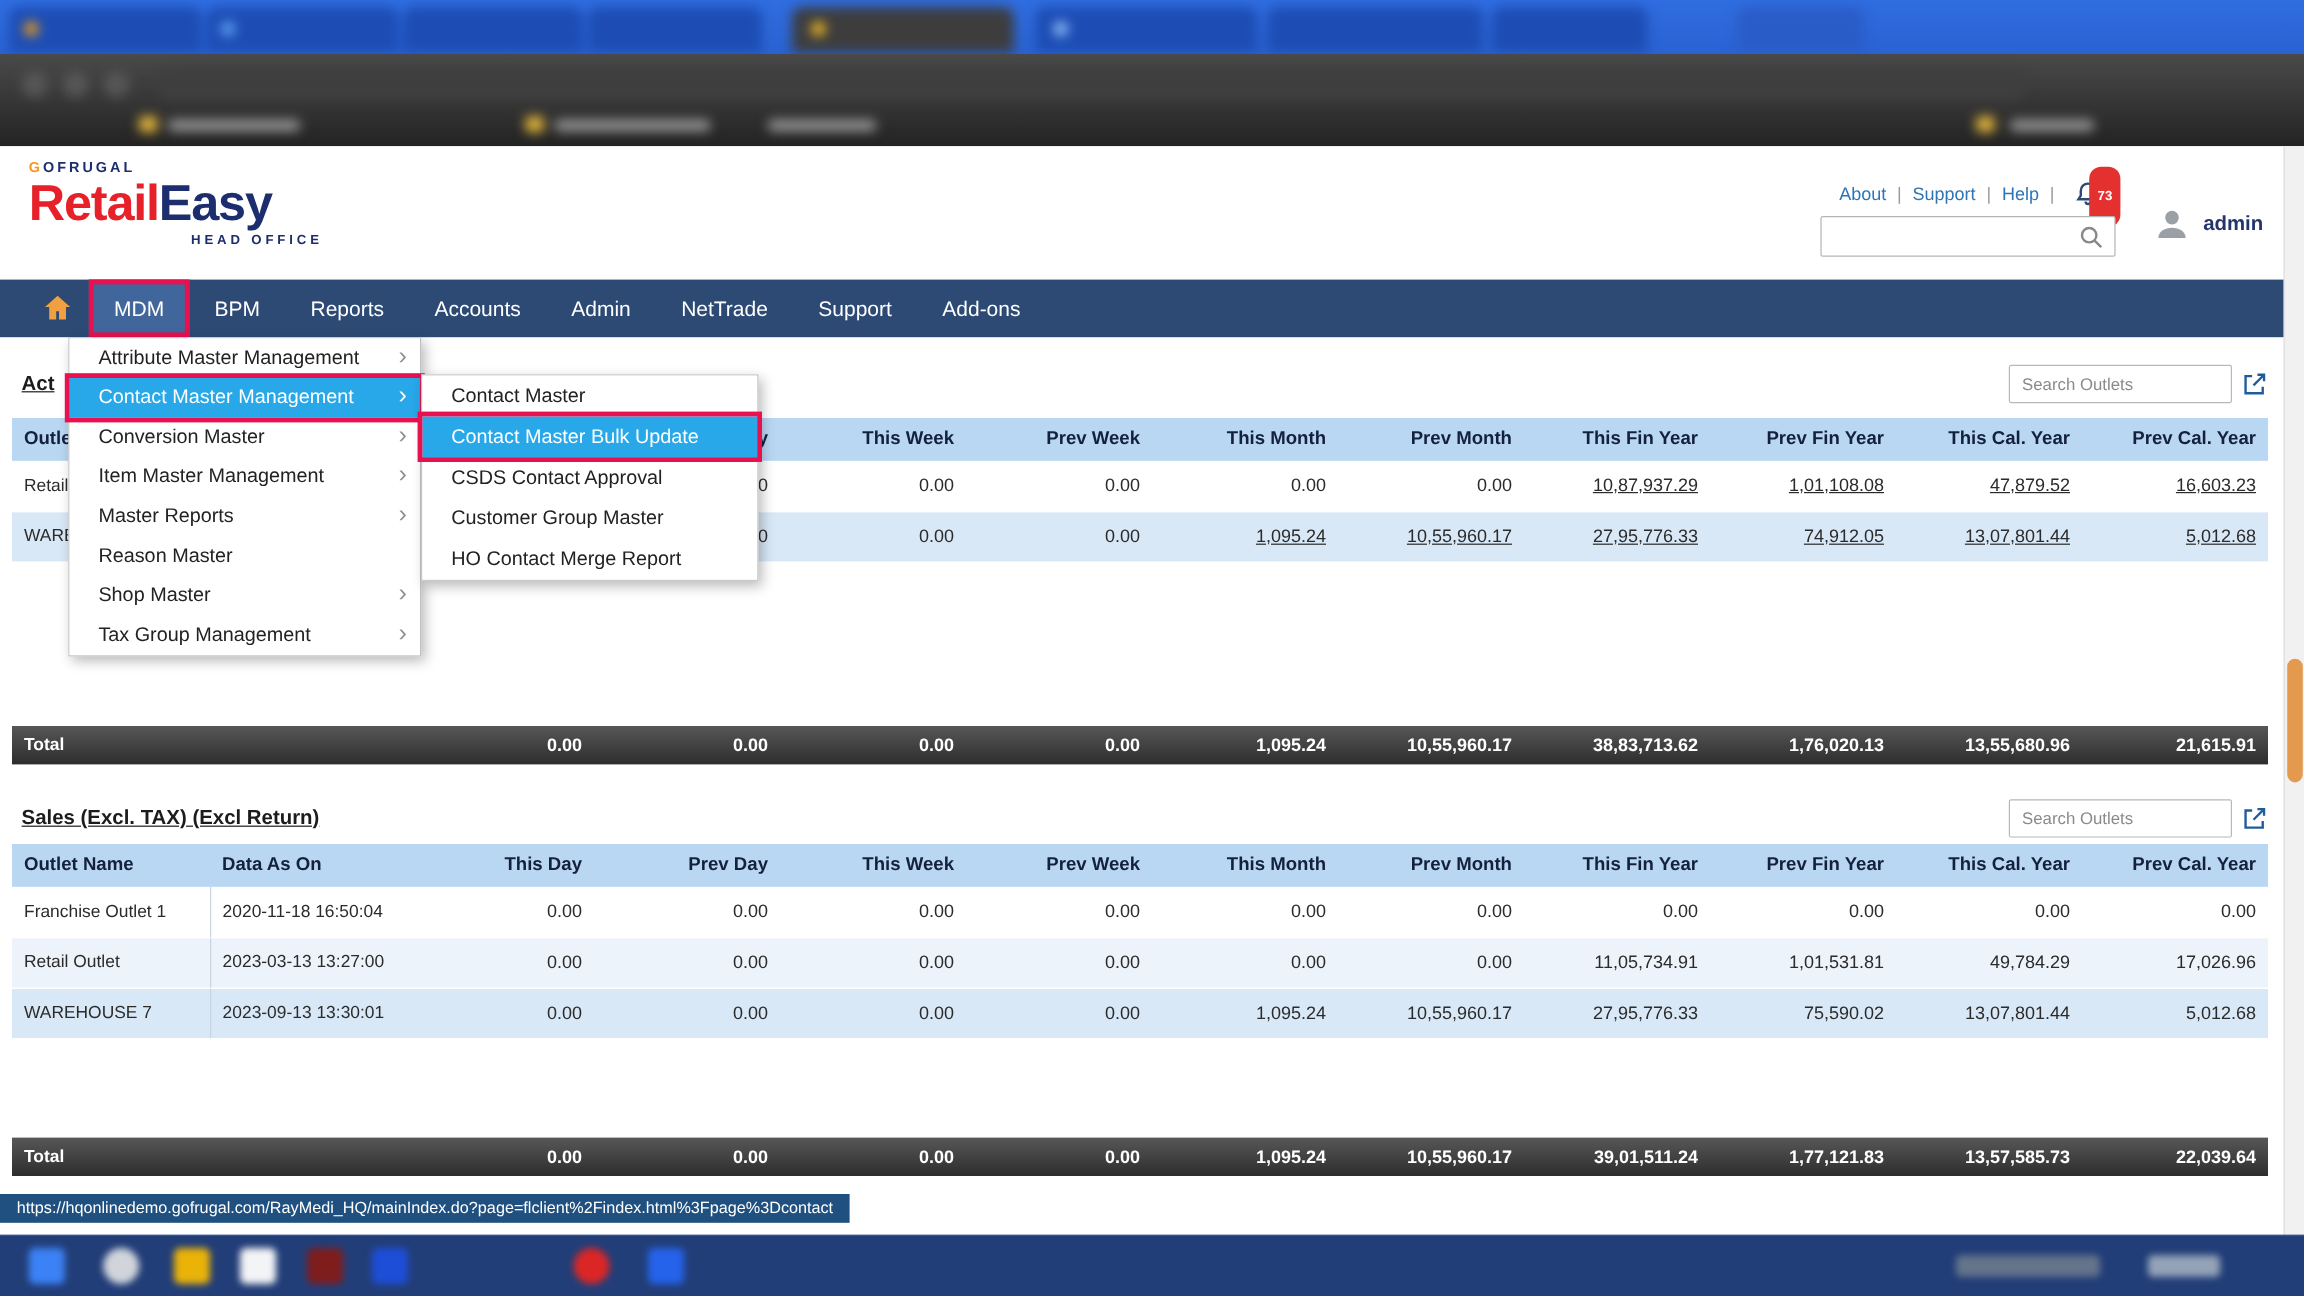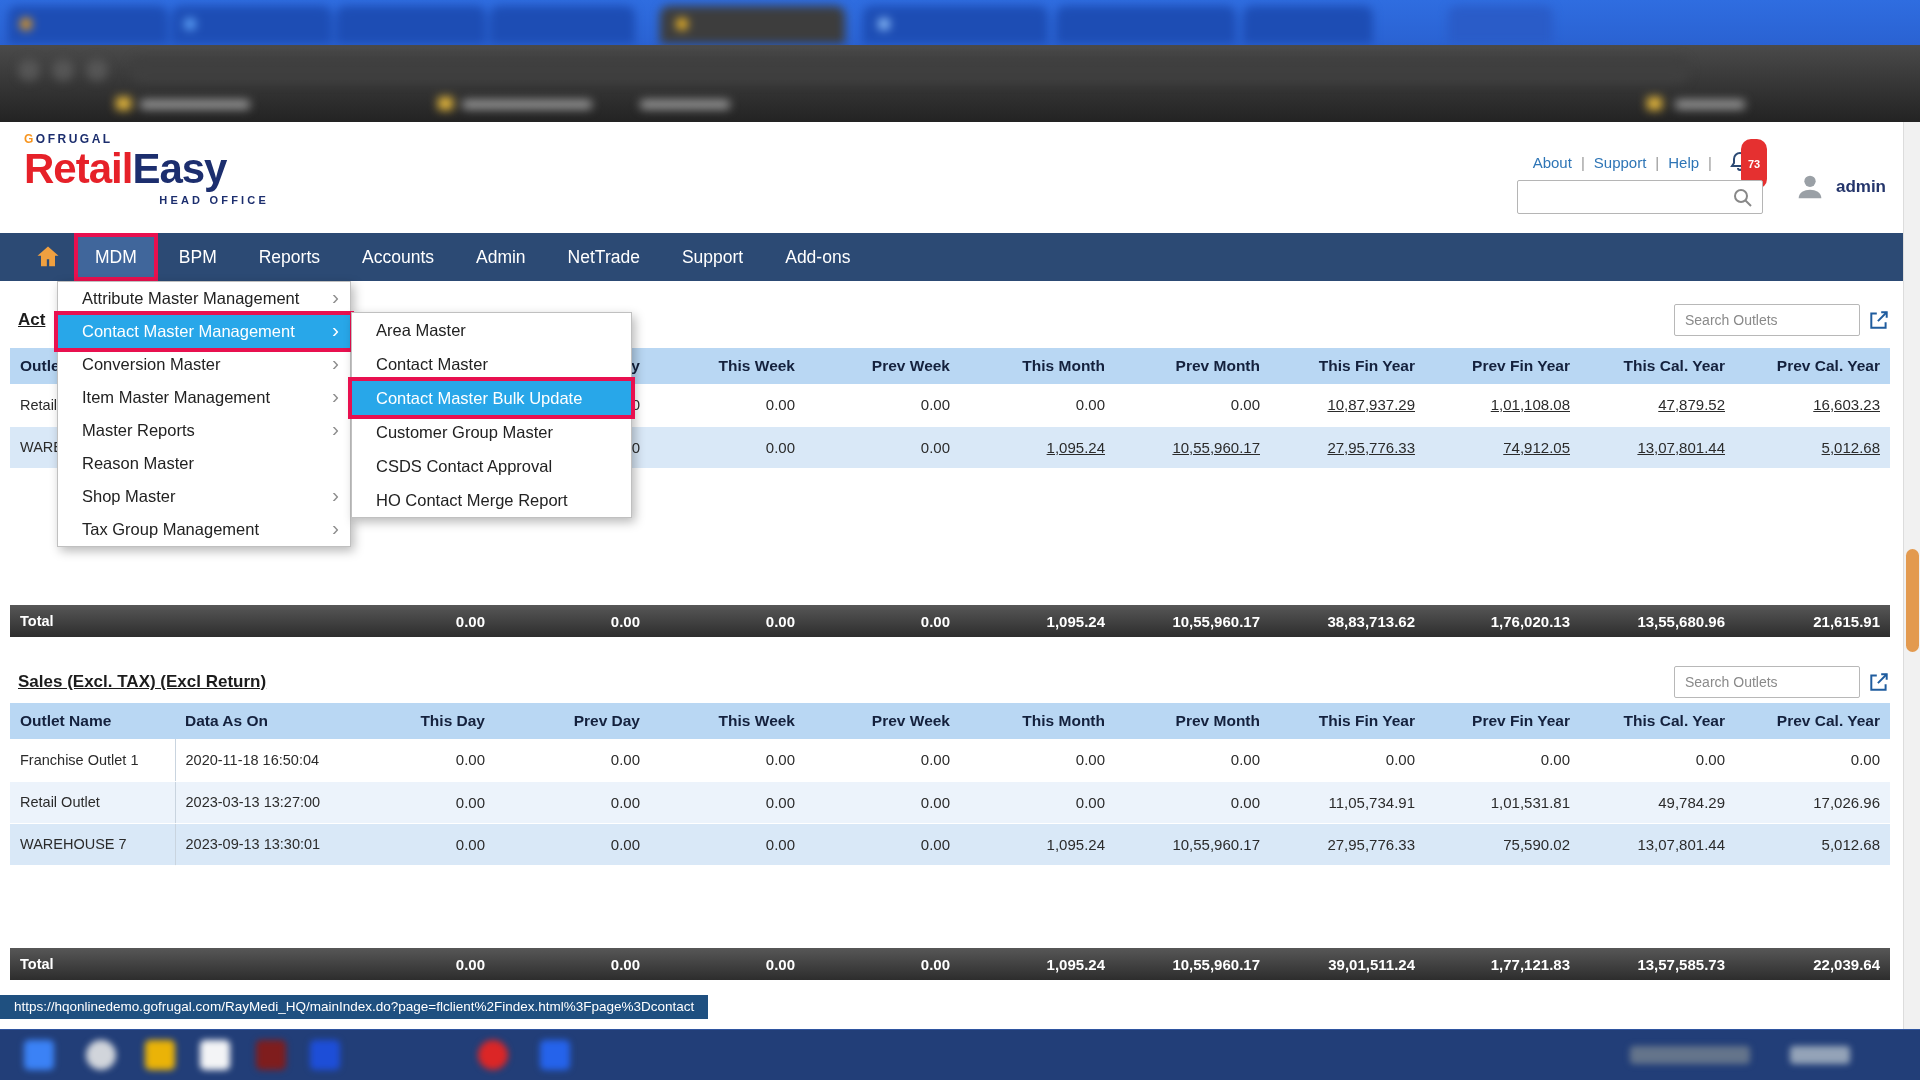--- a/index.html
+++ b/index.html
@@ -447,33 +447,30 @@
       <span class="arrow">›</span>
     </div>
   <div class="menu-item">
       <span>Tax Group Management</span>
       <span class="arrow">›</span>
     </div>
 </div>
 
 <div class="submenu">
   <div class="menu-item">
-      <span>Area Master</span>
-    </div>
-  <div class="menu-item">
       <span>Contact Master</span>
     </div>
   <div class="menu-item active">
       <span>Contact Master Bulk Update</span>
     </div>
   <div class="menu-item">
+      <span>CSDS Contact Approval</span>
+    </div>
+  <div class="menu-item">
       <span>Customer Group Master</span>
-    </div>
-  <div class="menu-item">
-      <span>CSDS Contact Approval</span>
     </div>
   <div class="menu-item">
       <span>HO Contact Merge Report</span>
     </div>
 </div>
 
 <div class="status-tooltip">https://hqonlinedemo.gofrugal.com/RayMedi_HQ/mainIndex.do?page=flclient%2Findex.html%3Fpage%3Dcontact</div>
 
 <div class="scrollbar">
   <div class="scroll-thumb"></div>

